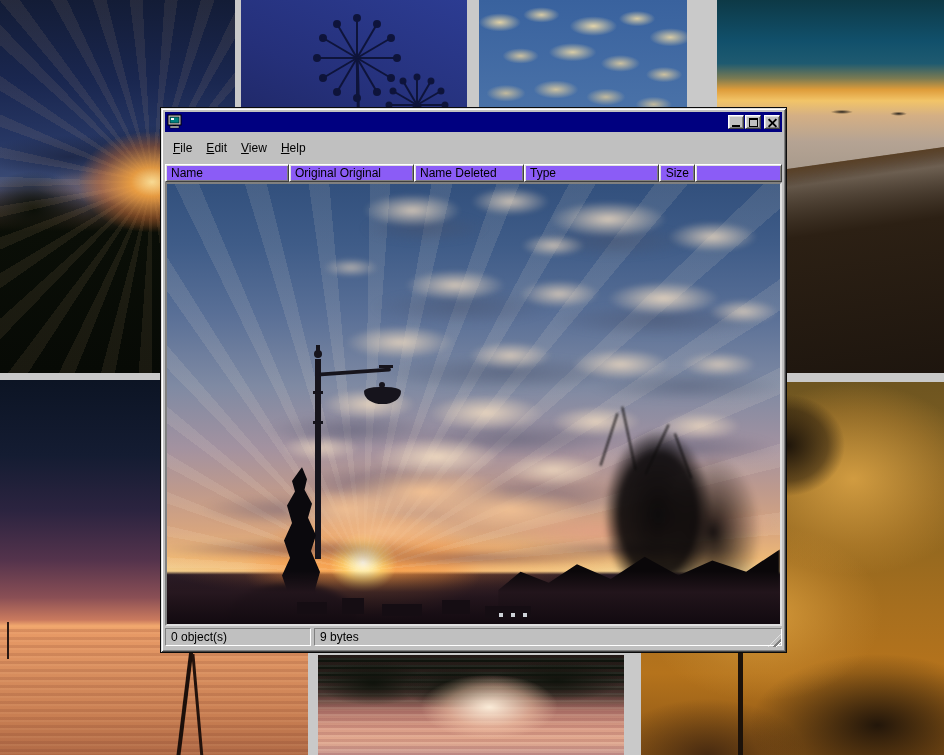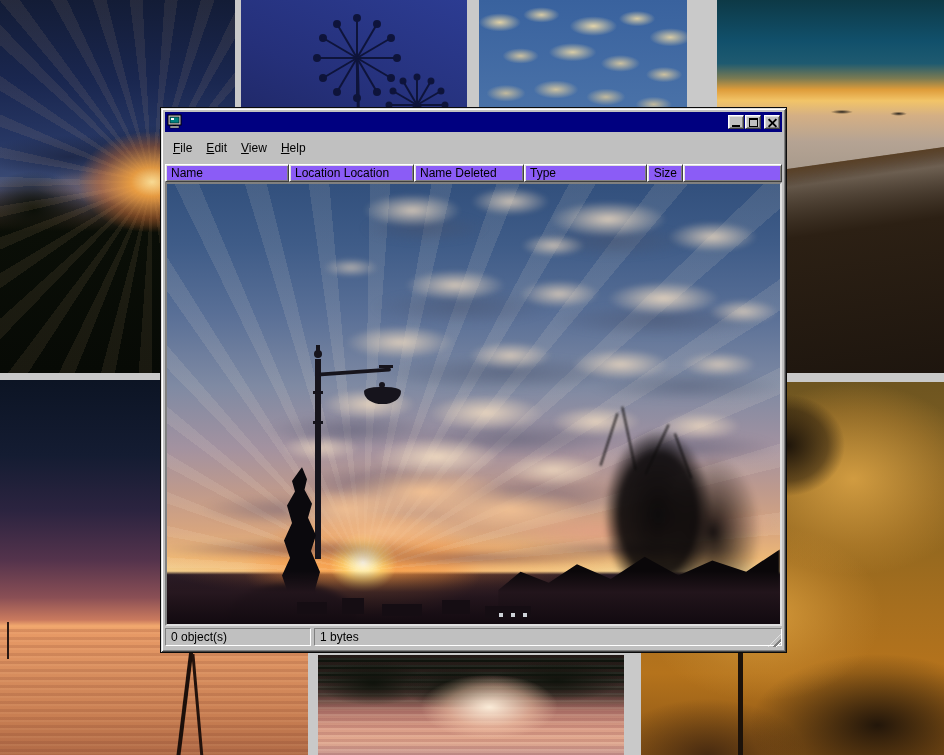--- a/index.html
+++ b/index.html
@@ -104,21 +104,21 @@
   .glyph-close::after { transform:rotate(-45deg); }
 
   .menubar { height:32px; display:flex; align-items:center; padding:0 1px; font-size:12px; flex:0 0 auto; }
   .menu-item { padding:2px 7px; color:#000; }
   .menu-item .accel { text-decoration:underline; }
 
   .headerrow { height:18px; display:flex; flex:0 0 auto; }
   .hcell { background:#8b5cf6; border:1px solid; border-color:#fff #404040 #404040 #fff;
     box-shadow: inset 1px 1px 0 #dfdfdf, inset -1px -1px 0 #808080;
     font-size:12px; padding:1px 5px; white-space:nowrap; overflow:hidden; }
-  .c1{width:124px;} .c2{width:125px;} .c3{width:110px;} .c4{width:123px;} .c5{width:36px; text-align:right;} .c6{flex:1;}
+  .c1{width:124px;} .c2{width:125px;} .c3{width:110px;} .c4{width:135px;} .c5{width:36px; text-align:right;} .c6{flex:1;}
 
   .listview { flex:1 1 auto; border:2px solid; border-color:#808080 #dfdfdf #dfdfdf #808080; background:#000; position:relative; overflow:hidden; }
 
   
   .photo { position:absolute; inset:0;
     background:
       radial-gradient(34px 30px at 32% 86%, #fffbe8 0%, #ffe9a2 34%, rgba(255,205,105,.95) 60%, rgba(255,205,105,0) 100%),
       radial-gradient(150px 70px at 32% 87%, rgba(250,160,70,.75) 0%, rgba(245,145,60,.35) 55%, rgba(245,145,60,0) 80%),
       radial-gradient(300px 46px at 36% 87%, rgba(250,140,60,.5) 0%, rgba(250,140,60,0) 75%),
       linear-gradient(180deg, #32507d 0%, #3f5c88 14%, #5a7097 30%, #7f8aa3 46%, #a392a0 60%, #bf9a8c 70%, #d8a57e 79%, #edb877 85%, #f3cf8e 88%, #2b1d27 88.8%, #22151c 93%, #140c11 100%);
@@ -345,21 +345,21 @@
 
   <div class="menubar">
     <span class="menu-item"><span class="accel">F</span><span>ile</span></span>
     <span class="menu-item"><span class="accel">E</span><span>dit</span></span>
     <span class="menu-item"><span class="accel">V</span><span>iew</span></span>
     <span class="menu-item"><span class="accel">H</span><span>elp</span></span>
   </div>
 
   <div class="headerrow">
     <div class="hcell c1">Name</div>
-    <div class="hcell c2">Location Location</div>
+    <div class="hcell c2">Original Original</div>
     <div class="hcell c3">Name Deleted</div>
     <div class="hcell c4">Type</div>
     <div class="hcell c5">Size</div>
     <div class="hcell c6"></div>
   </div>
 
   <div class="listview">
     <div class="photo">
       <div class="rays"></div>
       <div class="clouds-dark"></div>
@@ -394,17 +394,17 @@
       <div class="bldg b4"></div>
       <div class="bldg b5"></div>
       <div class="dot d1"></div>
       <div class="dot d2"></div>
       <div class="dot d3"></div>
     </div>
   </div>
 
   <div class="statusbar">
     <div class="spanel sp1">0 object(s)</div>
-    <div class="spanel sp2">1 bytes</div>
+    <div class="spanel sp2">9 bytes</div>
     <div class="grip"></div>
   </div>
 
 </div>
 
 </body></html>

